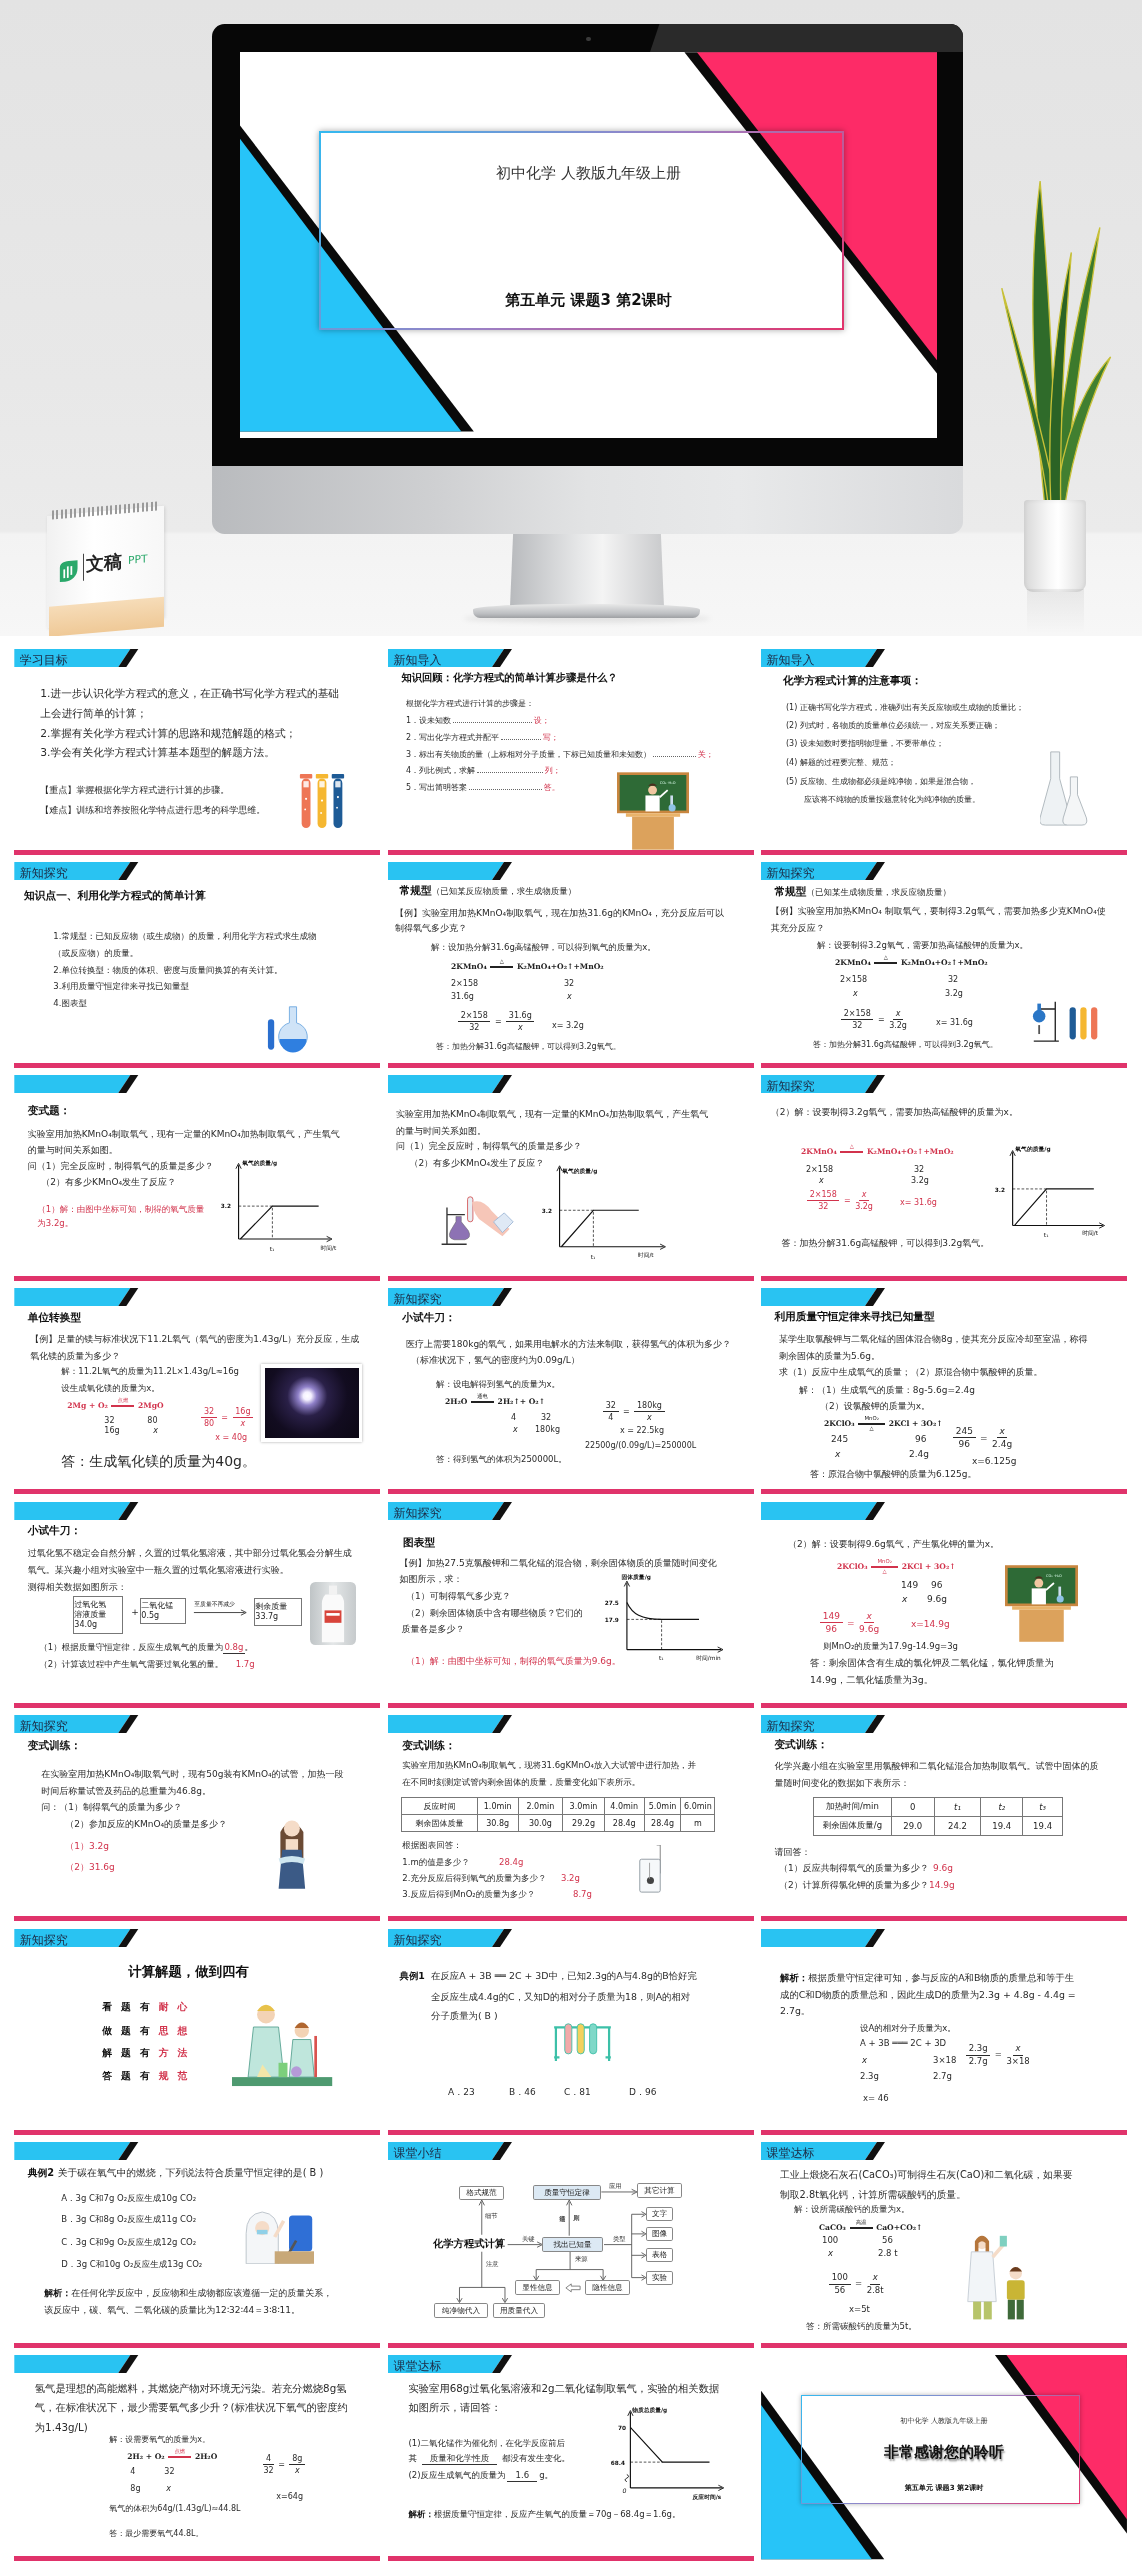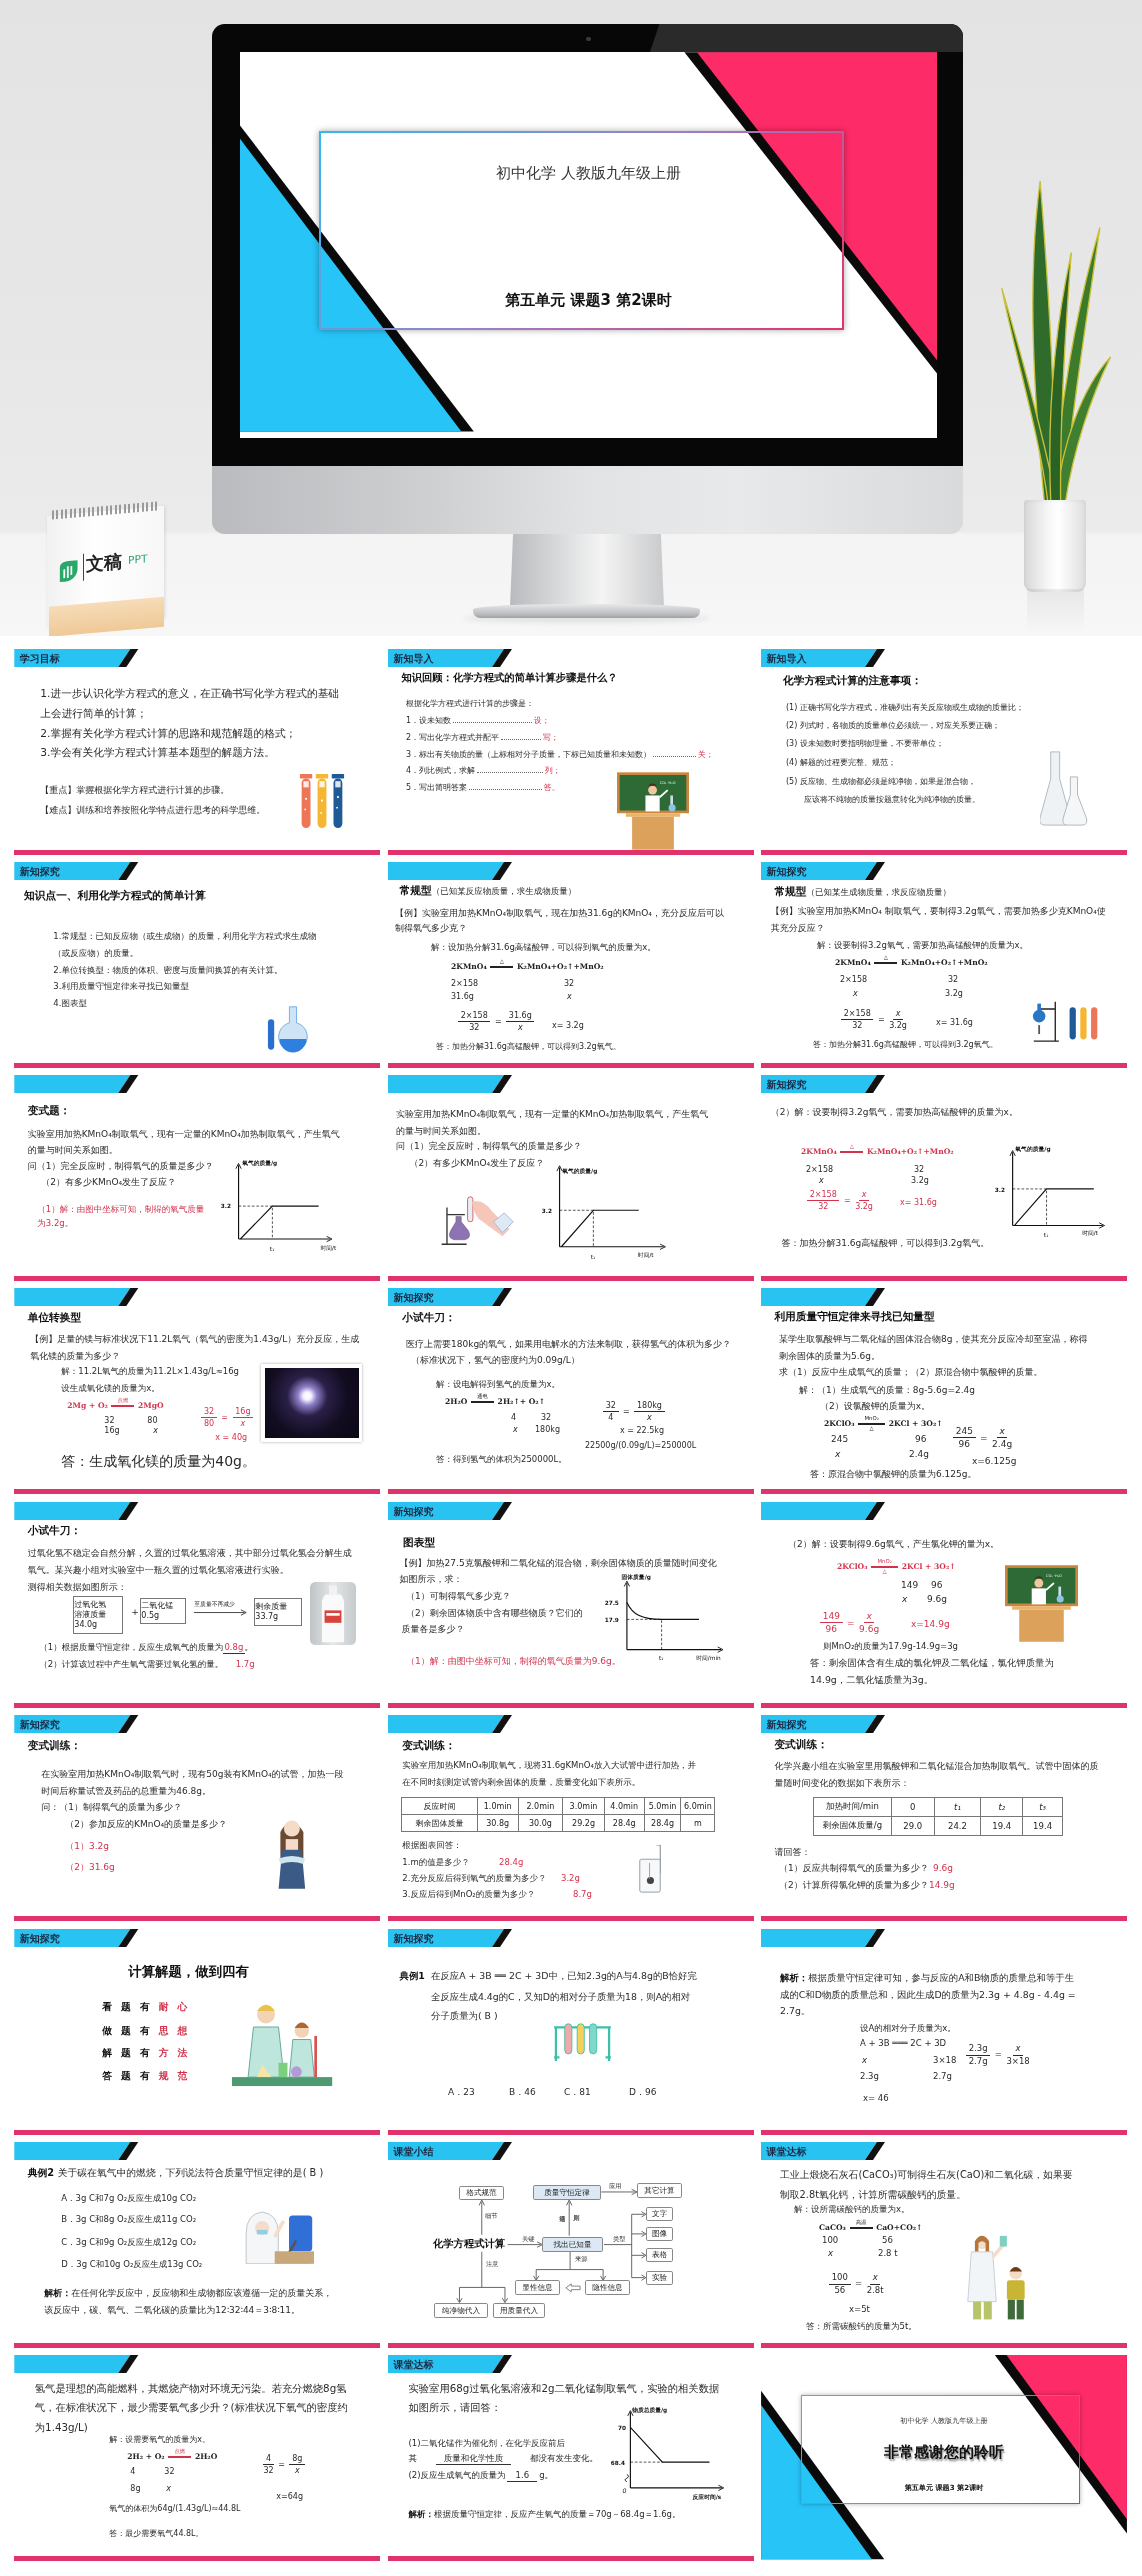--- a/index.html
+++ b/index.html
@@ -29,21 +29,21 @@
 .logo-suffix{position:absolute;left:81px;top:56px;font-size:10.7px;color:#2aa86a;white-space:nowrap;line-height:1}
 .logo-bar{position:absolute;left:36px;top:50px;width:0.9px;height:27px;background:#444}
 .plant{position:absolute;left:991px;top:174px;width:125px;height:330px}
 .vase{position:absolute;left:1024px;top:500px;width:62px;height:92px;border-radius:3.6px 3.6px 9px 9px;background:linear-gradient(90deg,#d8d8d8,#f7f7f7 40%,#fff 55%,#dedede);box-shadow:inset 0 0 5.4px rgba(0,0,0,.08)}
 .vase-shadow{position:absolute;left:1027px;top:589px;width:57px;height:45px;background:linear-gradient(180deg,rgba(0,0,0,.06),rgba(0,0,0,0))}
 
 .slide{position:absolute;width:366px;height:207px;background:#fff;overflow:hidden}
 .hdr{position:absolute;left:0;top:0;width:125px;height:18px}
 .hdr::before{content:"";position:absolute;inset:0;background:#29c3f2;clip-path:polygon(0 0,116px 0,104px 18px,0 18px)}
 .hdr::after{content:"";position:absolute;inset:0;background:#111;clip-path:polygon(116px 0,124px 0,112px 18px,104px 18px)}
-.hdr-label{position:absolute;left:5.4px;top:5.4px;font-size:10px;font-weight:bold;color:#1c2a44;z-index:1;white-space:nowrap;line-height:1}
+.hdr-label{position:absolute;left:5.4px;top:5.4px;font-size:12px;font-weight:normal;color:#1c2a44;z-index:1;white-space:nowrap;line-height:1}
 .pinkbar{position:absolute;left:0;top:201px;width:366px;height:5.4px;background:#e0336b}
 .t{position:absolute;white-space:nowrap;font-size:8px;line-height:1.15;color:#2a2a2a}
 .h{font-size:10.7px;font-weight:bold;color:#111}
 .m{font-size:9px}
 .l{font-size:9.8px}
 .r{color:#d2334c}
 .b{font-weight:bold;color:#111}
 .i{font-style:italic}
 .f{font-family:"DejaVu Serif","Liberation Serif",serif;font-weight:bold;font-size:7.6px;color:#222}
 .eqs{display:inline-block;width:23px;height:2.7px;border-top:0.9px solid currentColor;border-bottom:0.9px solid currentColor;position:relative;vertical-align:middle;margin:0 3.6px}
@@ -882,21 +882,21 @@
   <div class="pinkbar"></div>
 </div>
 
 <div class="slide" style="left:388px;top:2355px">
   <div class="hdr">
       <span class="hdr-label">课堂达标</span>
     </div>
   <span class="t" style="left:20.5px;top:28px;font-size:10.3px">实验室用68g过氧化氢溶液和2g二氧化锰制取氧气，实验的相关数据</span>
   <span class="t" style="left:20.5px;top:47px;font-size:10.3px">如图所示，请回答：</span>
   <span class="t" style="left:20.5px;top:84px;font-size:8.5px">(1)二氧化锰作为催化剂，在化学反应前后</span>
-  <span class="t" style="left:20.5px;top:99px;font-size:8.5px"><span>其</span><span class="ul" style="min-width:75px;margin:0 19px">质量和化学性质</span><span>都没有发生变化。</span></span>
+  <span class="t" style="left:20.5px;top:99px;font-size:8.5px"><span>其</span><span class="ul" style="min-width:75px;margin:0 5px">质量和化学性质</span><span>都没有发生变化。</span></span>
   <span class="t" style="left:20.5px;top:116px;font-size:8.5px"><span>(2)反应生成氧气的质量为</span><span class="ul" style="min-width:30px;margin:0 1.8px">1.6</span><span>g。</span></span>
   <svg class="ill" style="left:219px;top:52px" width="125" height="96" viewBox="0 0 140 108">
     <path d="M26,91 V6 M26,91 H129" stroke="#111" stroke-width="1.3" fill="none"></path>
     <path d="M23,10 L26,4 L29,10 M125,88 L131,91 L125,94" stroke="#111" stroke-width="1" fill="none"></path>
     <path d="M22,76 q4,2 0,4 q-4,2 0,4" stroke="#111" stroke-width="1" fill="#fff"></path>
     <path d="M26,23 L62,62 H115" stroke="#111" stroke-width="1.3" fill="none"></path>
     <path d="M26,62 H62" stroke="#111" stroke-width=".8" stroke-dasharray="3,2" fill="none"></path>
     <text x="28" y="6" font-size="6.5" font-weight="bold" fill="#111">物质总质量/g</text>
     <text x="12" y="26" font-size="6.5" font-weight="bold" fill="#111">70</text>
     <text x="4" y="65" font-size="6.5" font-weight="bold" fill="#111">68.4</text>

